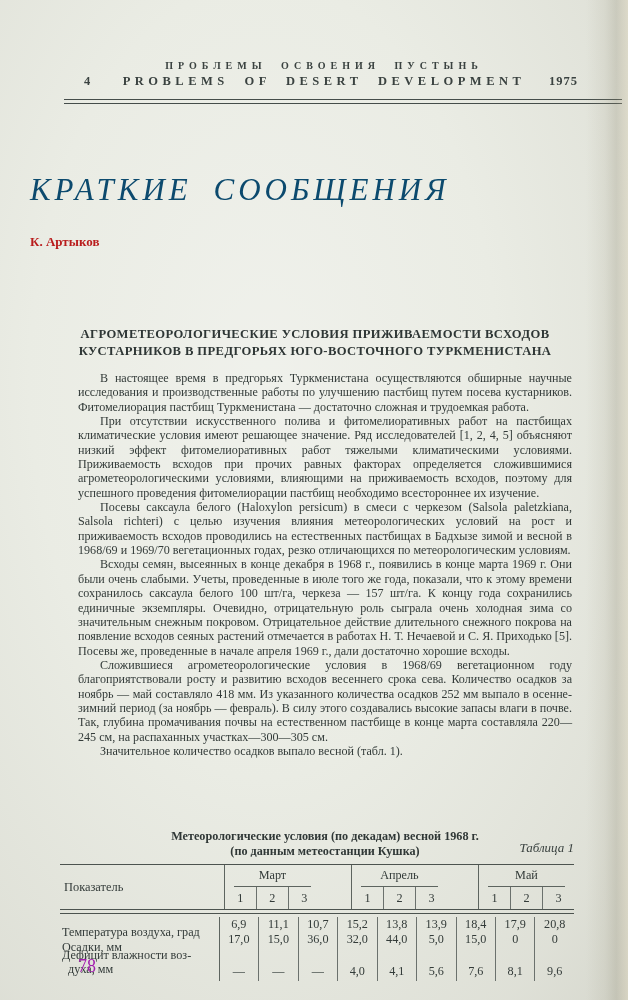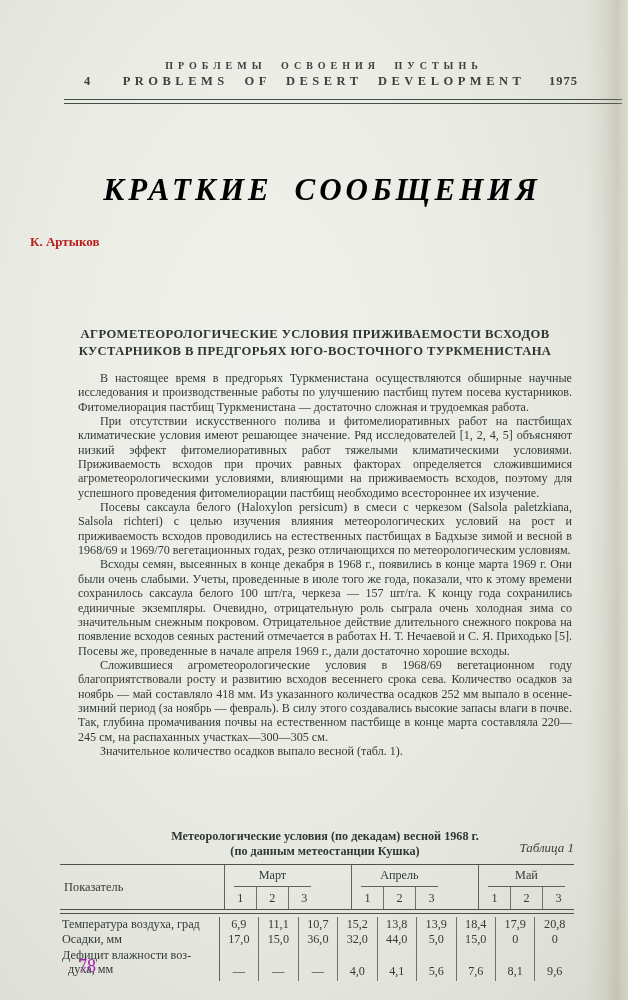--- a/index.html
+++ b/index.html
@@ -20,22 +20,22 @@
   
   .masthead{position:absolute;top:60px;left:40px;right:20px;text-align:center;}
   .mast-ru{font-size:10px;font-weight:bold;letter-spacing:5px;word-spacing:7px;color:#3a4240;}
   .mast-line2{position:relative;margin-top:3px;font-size:12.5px;font-weight:bold;color:#3a4240;}
   .mast-en{letter-spacing:4.5px;word-spacing:8px;}
   .mast-issue{position:absolute;left:44px;top:0;letter-spacing:0;}
   .mast-year{position:absolute;right:30px;top:0;letter-spacing:1px;}
   .mast-rule{position:absolute;top:99px;left:64px;right:6px;height:3px;
     border-top:1.2px solid #454d4a;border-bottom:1px solid #454d4a;}
   
-  .section-title{position:absolute;top:172px;left:30px;right:14px;text-align:center;
-    font-style:italic;font-size:31px;letter-spacing:4px;word-spacing:10px;color:#000000;font-weight:700;}
+  .section-title{position:absolute;top:172px;left:30px;right:14px;
+    font-style:italic;font-size:31px;letter-spacing:4px;word-spacing:10px;color:#0c4a6e;font-weight:400;}
   .author{position:absolute;top:234px;left:30px;right:21px;text-align:left;
     font-size:13px;font-weight:bold;color:#b91c1c;}
   
   .article-title{position:absolute;top:326px;left:68px;width:494px;text-align:center;
     font-size:12.6px;font-weight:bold;line-height:17px;letter-spacing:0.4px;color:#2e3635;}
   .text-block{position:absolute;top:371px;left:78px;width:494px;
     font-size:12.1px;line-height:14.35px;text-align:justify;color:#333b39;}
   .text-block p{margin:0;text-indent:22px;font-family:Liberation Serif, serif;}
   
   .table-label{position:absolute;top:840px;right:54px;font-style:italic;font-size:13px;color:#3a4240;}
@@ -51,21 +51,21 @@
   .g-sub{display:flex;height:22px;}
   .g-sub span{flex:1;text-align:center;line-height:22px;}
   .g-sub span + span{border-left:1px solid #6b716d;}
   .t-dblrule{height:2.6px;border-top:1px solid #4c534f;border-bottom:1px solid #4c534f;}
   .t-body{padding-top:3px;}
   .t-row{display:flex;}
   .t-row .c-label{width:160px;padding-left:2px;}
   .t-row .cell{width:39.33px;text-align:center;border-left:1px solid #6b716d;}
   .t-row .cell.first{border-left:1px solid #5d645f;}
   .r-std{height:15.5px;line-height:15.5px;}
-  .r-std .c-label{line-height:15.5px;}
+  .r-std .c-label{line-height:15.5px;margin-top:8px;}
   .r-tall{height:33px;}
   .r-tall .c-label{white-space:pre-line;line-height:14.5px;}
   .r-tall .cell{display:flex;align-items:flex-end;justify-content:center;padding-bottom:2px;}
   .page-num{position:absolute;top:956px;left:78px;font-size:18px;color:#a21caf;}
 </style>
 </head>
 <body>
 
 <div class="paper-vignette"></div>
 

